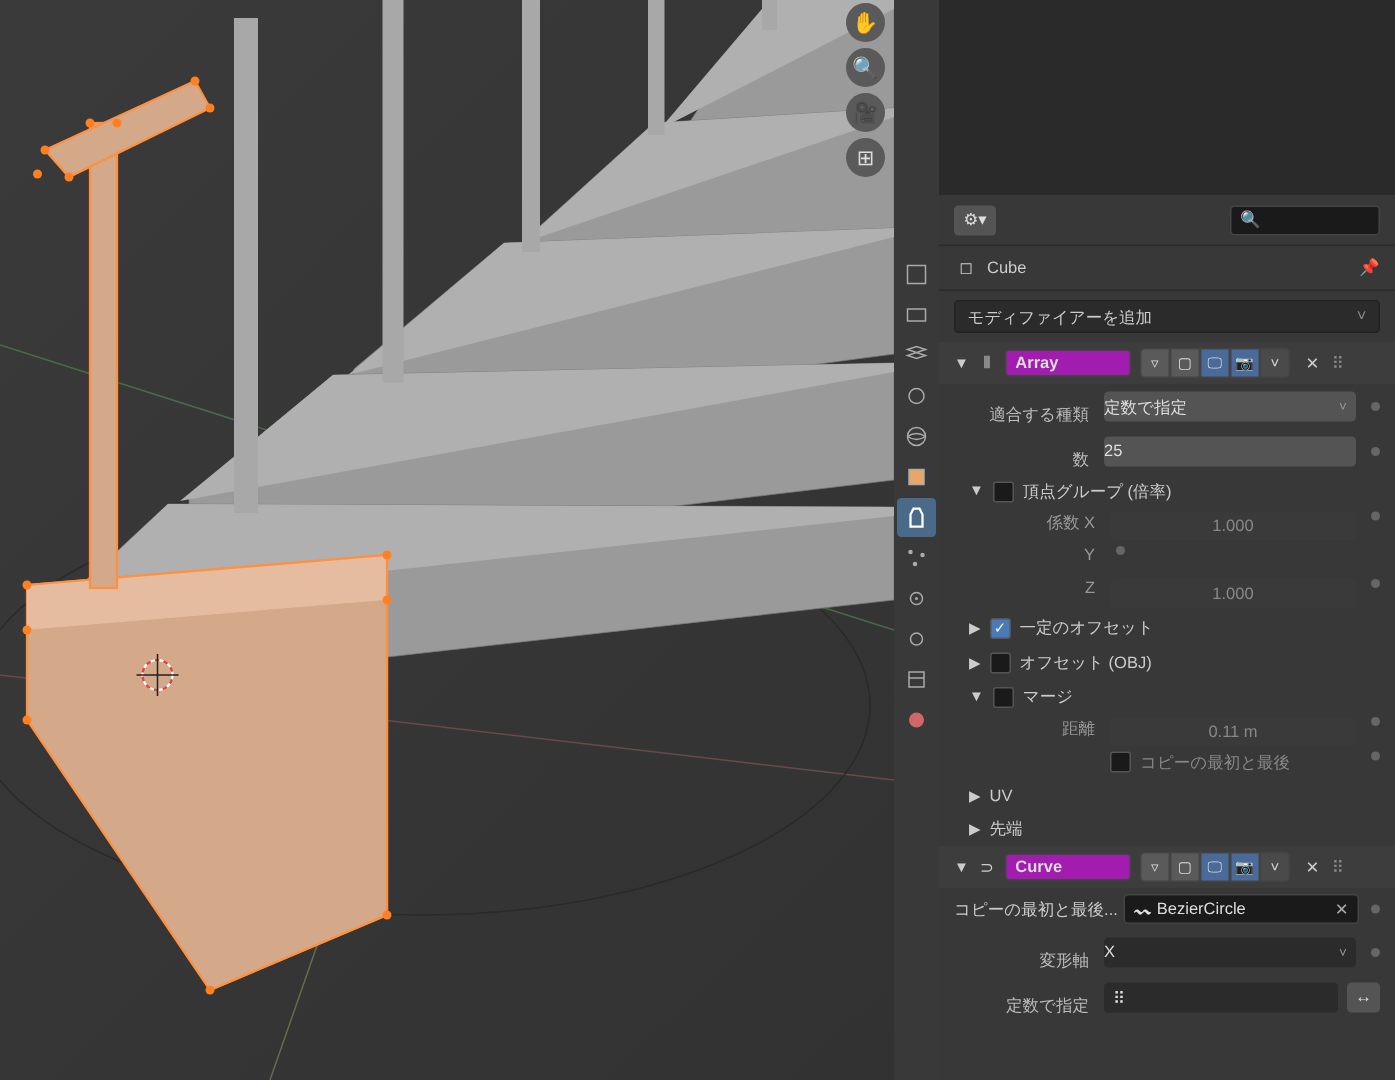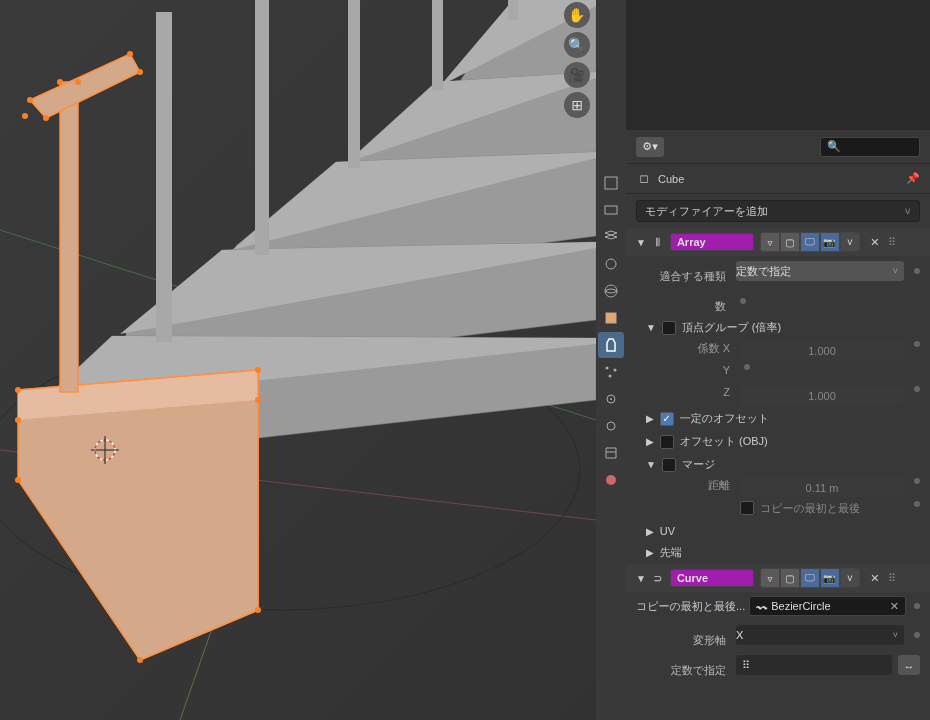--- a/index.html
+++ b/index.html
@@ -233,20 +233,23 @@
   <div class="row">
     <div class="row-label">適合する種類</div>
     <div class="row-value">
         <span>定数で指定</span>
         <span class="chev-down">˅</span>
       </div>
     <div class="dot"></div>
   </div>
   <div class="row">
     <div class="row-label">数</div>
+    <div class="row-value">
+        <span>25</span>
+      </div>
     <div class="dot"></div>
   </div>
 
   <div class="section-header">
     <span class="tri">▼</span>
     <span class="check"></span>
     <span>頂点グループ (倍率)</span>
   </div>
   <div class="inner-row">
     <div class="inner-label">係数 X</div>

